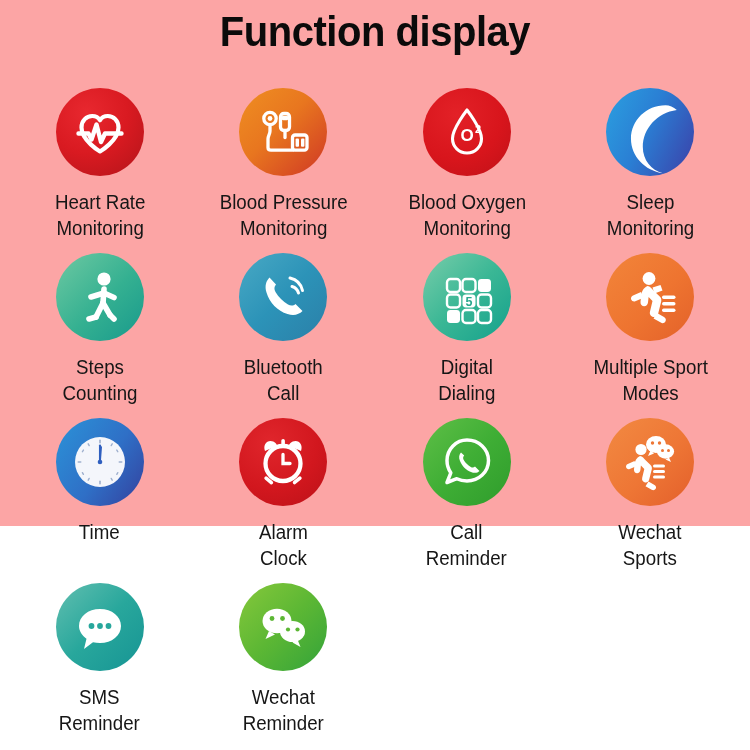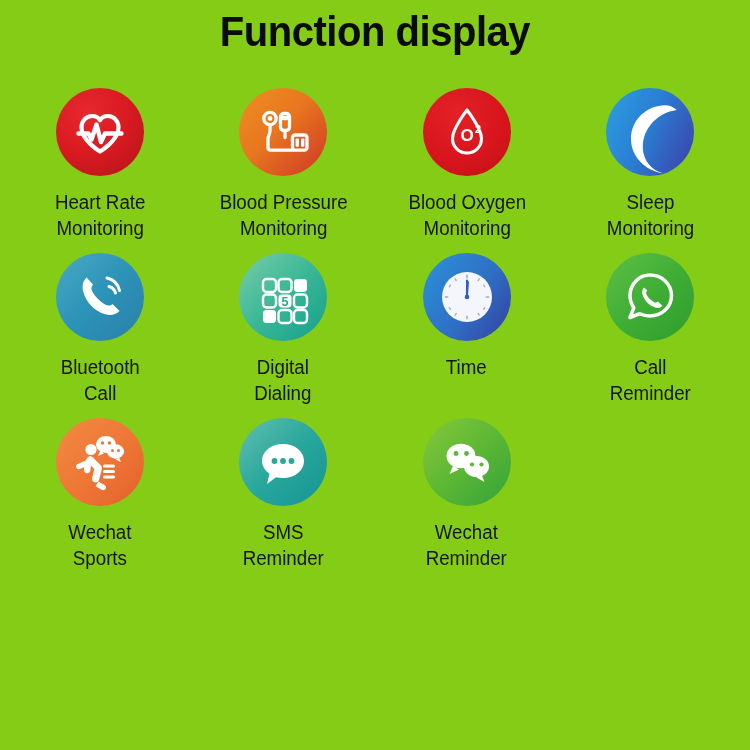--- a/index.html
+++ b/index.html
@@ -6,22 +6,22 @@
   * { box-sizing: border-box; }
   html, body {
     margin: 0; padding: 0;
     width: 750px; height: 750px;
     background: #ffffff;
     font-family: "Liberation Sans", sans-serif;
     overflow: hidden;
   }
   #page {
     position: relative;
-    width: 750px; height: 750px;
-    background: #84cc16;
+    width: 750px; height: 526px;
+    background: #fca5a5;
     padding-left: 16px;
   }
   .page-title {
     position: absolute;
     top: 8px; left: 0; width: 750px;
     text-align: center;
     font-family: "Liberation Sans", sans-serif;
     font-weight: bold;
     font-size: 43px;
     letter-spacing: -0.5px;
@@ -139,20 +139,38 @@
     <div class="cell">
       <div class="badge g-sleep">
         <svg viewBox="0 0 88 88" aria-hidden="true">
           <path d="M60 14.5 C41 17 27 32.5 27 50.5 C27 63 35 73 46.5 76 C29 73.5 15.5 59.5 15.5 42.5 C15.5 24.5 30.5 10 49 10 C53 10 56.7 11.9 60 14.5 Z" fill="#ffffff" transform="translate(9,7) scale(1.03)"></path>
         </svg>
       </div>
       <div class="cell-label">Sleep
 Monitoring</div>
     </div>
 
+    <div class="cell">
+      <div class="badge g-steps">
+        <svg viewBox="0 0 88 88" aria-hidden="true">
+          <g fill="#ffffff" stroke="#ffffff" stroke-width="5.6" stroke-linecap="round" stroke-linejoin="round">
+            <circle cx="48" cy="26" r="6.6" stroke="none"></circle>
+            <path d="M48 36 L47 50" fill="none"></path>
+            <path d="M47 50 L40 64" fill="none"></path>
+            <path d="M47 50 L54 62" fill="none"></path>
+            <path d="M48 40 L58 44.5" fill="none"></path>
+            <path d="M48 40 L35 44" fill="none"></path>
+            <path d="M40 64 L33 66" fill="none"></path>
+            <path d="M54 62 L58 66" fill="none"></path>
+          </g>
+        </svg>
+      </div>
+      <div class="cell-label">Steps
+Counting</div>
+    </div>
 
     <div class="cell">
       <div class="badge g-bt">
         <svg viewBox="0 0 88 88" aria-hidden="true">
           <path d="M30.5 24.5 C27 28 25.5 33 27.5 39.5 C30.5 49.5 38.5 58 48.5 61 C55 63 60 61.5 63.5 58 L56.5 51 C54.5 53 51.5 53 49 51.5 C44 48.5 39.5 44 36.5 39 C35 36.5 35 33.5 37 31.5 Z" fill="#ffffff"></path>
           <g fill="none" stroke="#ffffff" stroke-width="3" stroke-linecap="round">
             <path d="M51 25 C57.5 26.5 62 31 63.5 37.5"></path>
             <path d="M53 33.5 C56.5 34.5 58.5 36.5 59.5 40"></path>
           </g>
         </svg>
@@ -179,20 +197,38 @@
             <rect x="39.5" y="41.5" width="13" height="13" rx="3.4"></rect>
           </g>
           <text x="46" y="52.5" text-anchor="middle" fill="#2aa88e" font-family="Liberation Sans, sans-serif" font-size="12.5" font-weight="bold">5</text>
         </svg>
       </div>
       <div class="cell-label">Digital
 Dialing</div>
     </div>
 
 
+    <div class="cell">
+      <div class="badge g-sport">
+        <svg viewBox="0 0 88 88" aria-hidden="true">
+          <g fill="#ffffff">
+            <circle cx="43" cy="25.5" r="6.4"></circle>
+            <path d="M41.5 33 C37.5 34.8 35.5 38.5 35 43.5 L34.5 49 C34.3 51.5 36 53.2 38.2 53.2 C40.2 53.2 41.7 51.7 42 49.5 L42.6 44 L46.5 48 L44 58.5 C43.3 61.2 44.8 63.5 47.3 64 C49.6 64.4 51.6 63 52.2 60.5 L55.2 48.5 C55.7 46.3 55 44.6 53.5 43.2 L48 38 C46.3 36.3 44 33 41.5 33 Z"></path>
+            <path d="M35 39 L27 42.5 C25.3 43.2 24.6 45 25.2 46.6 C25.9 48.3 27.7 49 29.3 48.3 L37.5 44.8 Z"></path>
+            <path d="M46.5 34.5 L54.5 32 L56.5 37.5 L48.5 40.5 Z"></path>
+            <path d="M51 60 L58 64 C59.8 65 60.4 67 59.4 68.6 C58.4 70.2 56.4 70.6 54.8 69.6 L47.5 65.5 Z"></path>
+            <rect x="56" y="42.5" width="13.5" height="3.4" rx="1.7"></rect>
+            <rect x="56" y="49" width="13.5" height="3.4" rx="1.7"></rect>
+            <rect x="56" y="55.5" width="13.5" height="3.4" rx="1.7"></rect>
+          </g>
+        </svg>
+      </div>
+      <div class="cell-label">Multiple Sport
+Modes</div>
+    </div>
 
     <div class="cell">
       <div class="badge g-time">
         <svg viewBox="0 0 88 88" aria-hidden="true">
           <circle cx="44" cy="44" r="25" fill="#f4f6fb"></circle>
           <g fill="#9fb0ce">
             <rect x="43.2" y="21.5" width="1.6" height="4" rx="0.8"></rect>
             <rect x="43.2" y="62.5" width="1.6" height="4" rx="0.8"></rect>
             <rect x="21.5" y="43.2" width="4" height="1.6" rx="0.8"></rect>
             <rect x="62.5" y="43.2" width="4" height="1.6" rx="0.8"></rect>
@@ -208,20 +244,39 @@
           <g stroke="#2f5fbf" stroke-linecap="round">
             <line x1="44" y1="44" x2="44" y2="27.5" stroke-width="2.1"></line>
             <line x1="44" y1="44" x2="45.2" y2="29" stroke-width="1.6"></line>
           </g>
           <circle cx="44" cy="44" r="2.3" fill="#2f5fbf"></circle>
         </svg>
       </div>
       <div class="cell-label">Time</div>
     </div>
 
+    <div class="cell">
+      <div class="badge g-alarm">
+        <svg viewBox="0 0 88 88" aria-hidden="true">
+          <g fill="#ffffff">
+            <path d="M26 33 C24 27.5 27 23 31.5 23 C35.5 23 38.5 26 38.5 29.5 C34 29.8 29.5 31 26 33 Z"></path>
+            <path d="M62 33 C64 27.5 61 23 56.5 23 C52.5 23 49.5 26 49.5 29.5 C54 29.8 58.5 31 62 33 Z"></path>
+            <rect x="42.3" y="21" width="3.6" height="7" rx="1.8"></rect>
+            <rect x="24.5" y="60.5" width="10.5" height="3.6" rx="1.8" transform="rotate(40 29.7 62.3)"></rect>
+            <rect x="53" y="60.5" width="10.5" height="3.6" rx="1.8" transform="rotate(-40 58.2 62.3)"></rect>
+          </g>
+          <circle cx="44" cy="45.5" r="17.5" fill="none" stroke="#ffffff" stroke-width="4.3"></circle>
+          <g stroke="#ffffff" stroke-width="3.3" stroke-linecap="round" fill="none">
+            <path d="M44 36.5 L44 45.5 L51 45.5"></path>
+          </g>
+        </svg>
+      </div>
+      <div class="cell-label">Alarm
+Clock</div>
+    </div>
 
     <div class="cell">
       <div class="badge g-callrem">
         <svg viewBox="0 0 88 88" aria-hidden="true">
           <path d="M44 22 C55.8 22 65.5 31 65.5 42.5 C65.5 54 55.8 63 44 63 C40.3 63 36.8 62.2 33.8 60.7 L24 64.5 L27.8 54.8 C25.4 51.3 24 47.1 24 42.5 C24 31 33.2 22 44 22 Z" fill="none" stroke="#ffffff" stroke-width="3.5" stroke-linejoin="round"></path>
           <path d="M38 34.5 C36 36.5 35.5 39.5 37 43 C39 48 43 52 48 54 C51.5 55.5 54.5 55 56.5 53 L52 48.5 C50.8 49.6 49.2 49.7 47.8 48.9 C44.8 47.2 42.3 44.7 40.6 41.7 C39.8 40.3 40 38.7 41.2 37.6 Z" fill="#ffffff"></path>
         </svg>
       </div>
       <div class="cell-label">Call
 Reminder</div>

